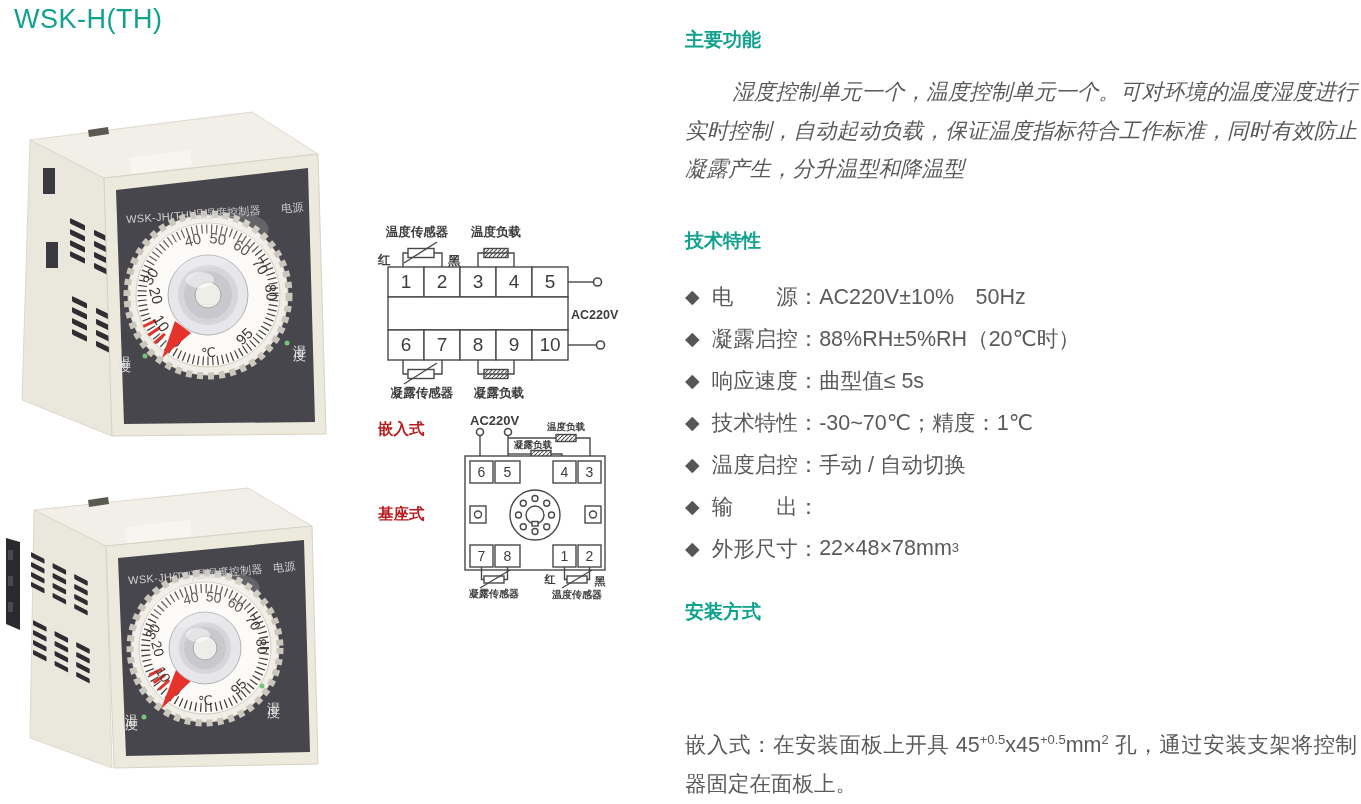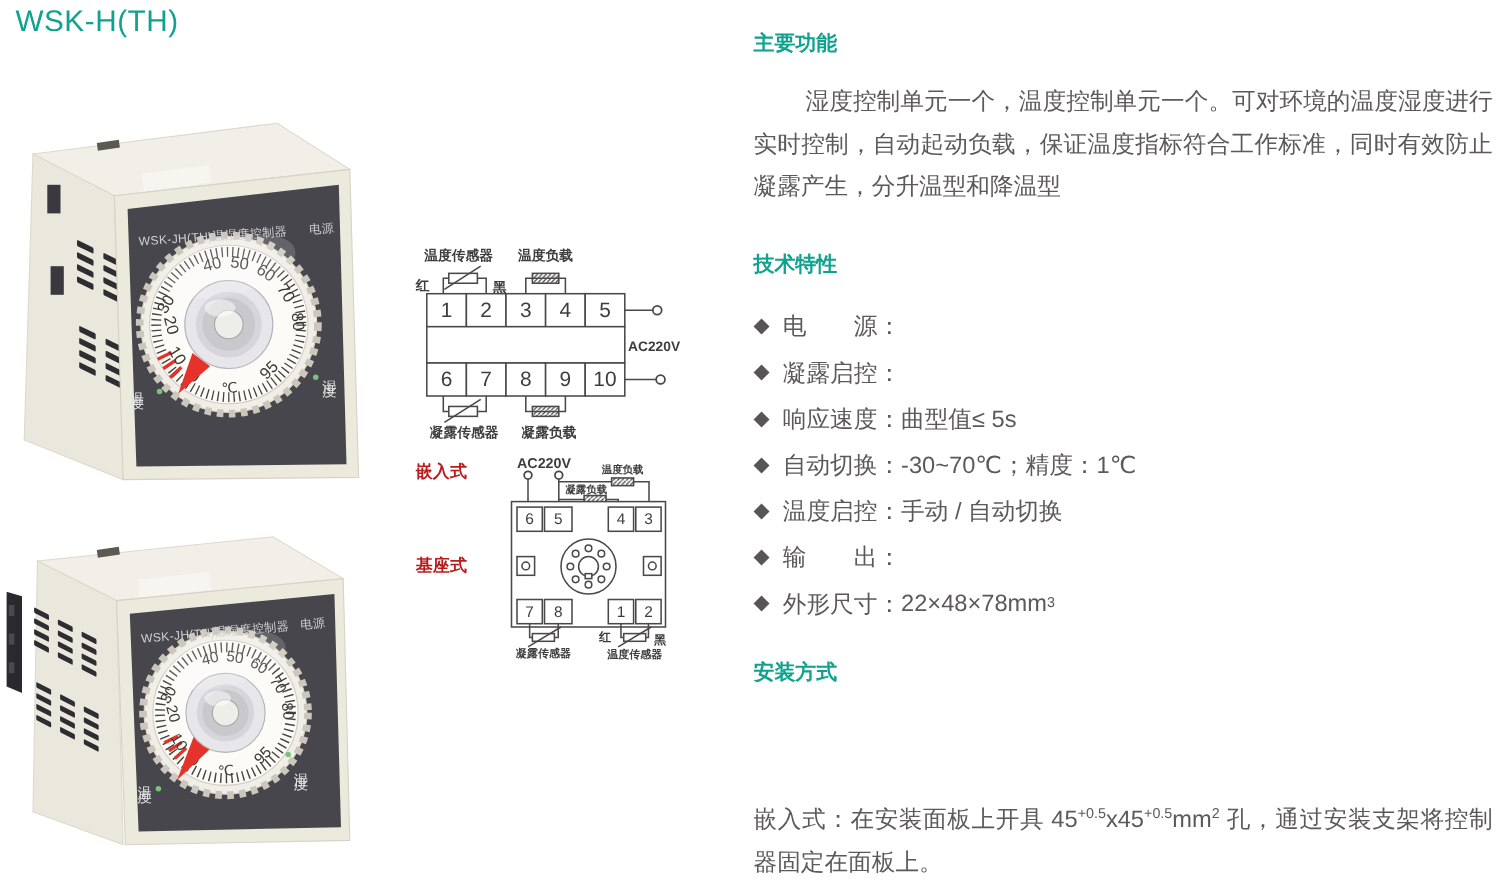--- a/index.html
+++ b/index.html
@@ -9,21 +9,21 @@
   
   .page-title{position:absolute;left:14px;top:4px;margin:0;font-size:27px;font-weight:500;
               color:#10a28e;letter-spacing:.5px;}
 
   
   .right-col{position:absolute;left:685px;top:0;width:672px;height:804px;}
   .sec-h{position:absolute;left:0;margin:0;font-size:19px;font-weight:600;color:#10a28e;line-height:1.2;}
   #h-features{top:29px;} #h-specs{top:230px;} #h-install{top:601px;}
   .body-p{position:absolute;left:0;margin:0;width:672px;font-size:21.5px;line-height:38.5px;
           color:#5b5959;text-align:justify;}
-  #features-body{top:73px;text-indent:2.2em;}
+  #features-body{top:73px;text-indent:2.2em;font-style:italic;}
   #install-base{top:648px;}
   #install-embed{top:726px;}
   .spec-list{position:absolute;left:0;top:275px;margin:0;padding:0;list-style:none;width:672px;}
   .spec-list li{height:42px;display:flex;align-items:center;font-size:21.5px;color:#5b5959;}
   .diamond{font-size:19px;margin-right:12px;color:#575555;line-height:1;}
   sup{font-size:13px;line-height:0;}
 
   
   .dg{position:absolute;}
   #diagram-top{left:373px;top:217px;}
@@ -320,33 +320,35 @@
 
   <div class="right-col">
     <h2 class="sec-h" id="h-features">主要功能</h2>
     <p class="body-p" id="features-body">湿度控制单元一个，温度控制单元一个。可对环境的温度湿度进行实时控制，自动起动负载，保证温度指标符合工作标准，同时有效防止凝露产生，分升温型和降温型</p>
 
     <h2 class="sec-h" id="h-specs">技术特性</h2>
     <ul class="spec-list">
       <li>
           <span class="diamond">◆</span>
           <span>电　　源：</span>
+          <span>AC220V±10%　50Hz</span>
         </li>
       <li>
           <span class="diamond">◆</span>
           <span>凝露启控：</span>
+          <span>88%RH±5%RH（20℃时）</span>
         </li>
       <li>
           <span class="diamond">◆</span>
           <span>响应速度：</span>
           <span>曲型值≤ 5s</span>
         </li>
       <li>
           <span class="diamond">◆</span>
-          <span>自动切换：</span>
+          <span>技术特性：</span>
           <span>-30~70℃；精度：1℃</span>
         </li>
       <li>
           <span class="diamond">◆</span>
           <span>温度启控：</span>
           <span>手动 / 自动切换</span>
         </li>
       <li>
           <span class="diamond">◆</span>
           <span>输　　出：</span>

